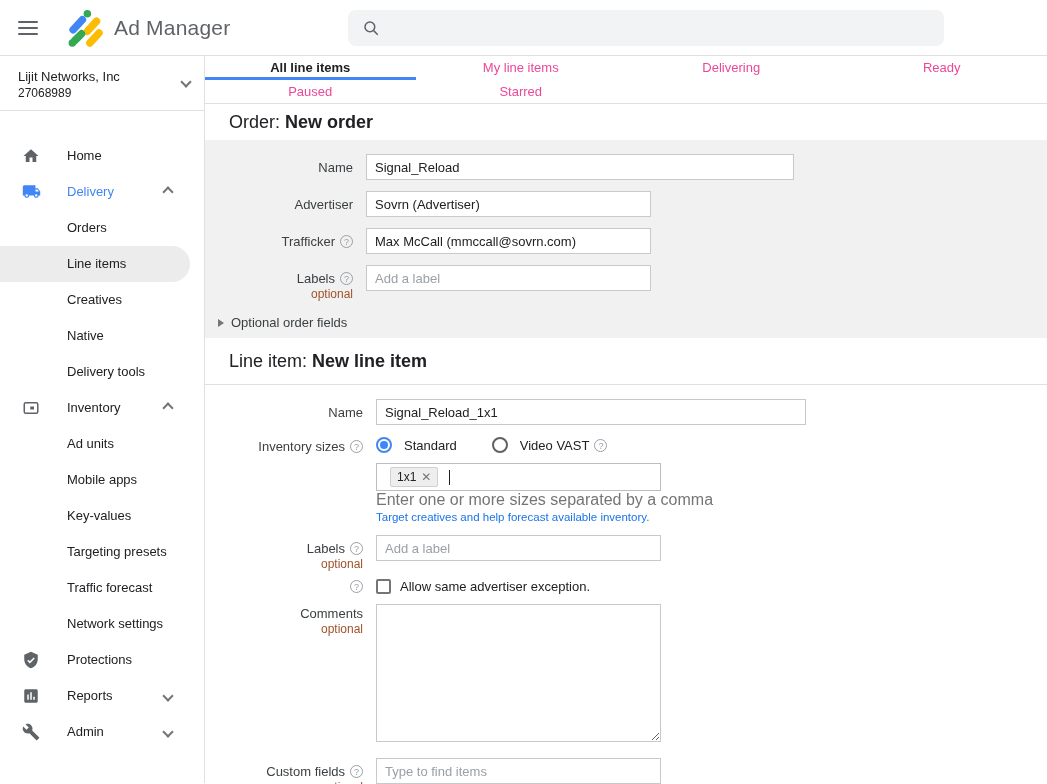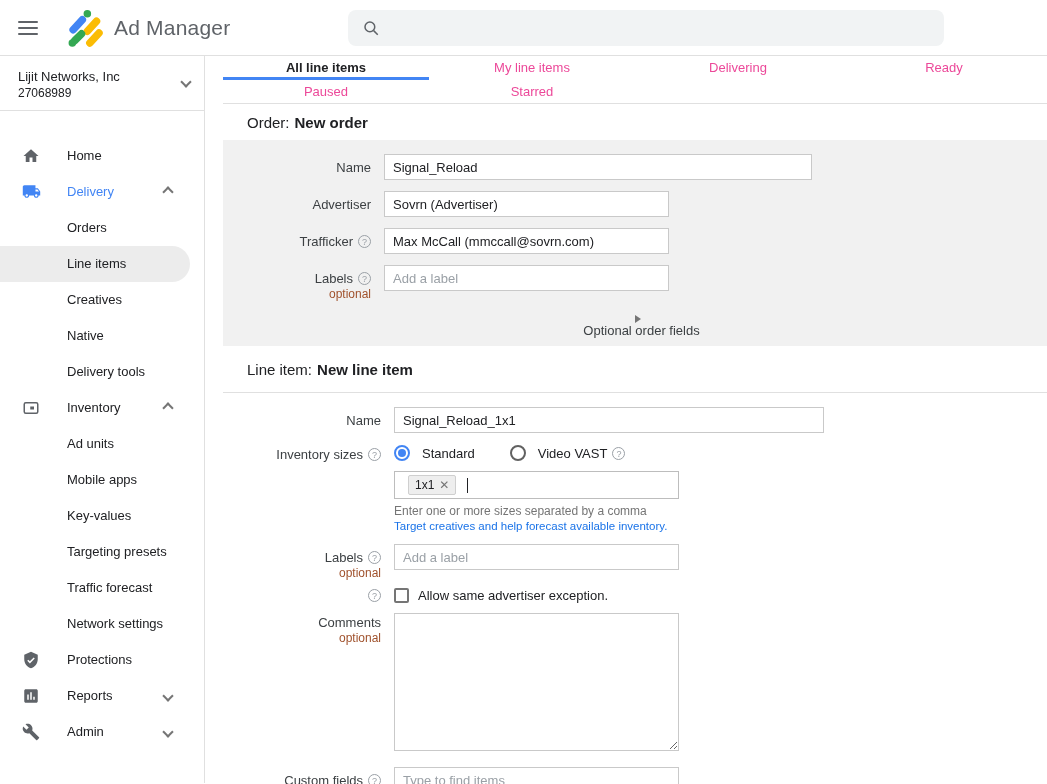--- a/index.html
+++ b/index.html
@@ -13,21 +13,21 @@
     justify-content:space-between; cursor:pointer; }
   .hamburger div { height:2px; background:#5f6368; border-radius:1px; }
   .logo { margin-left:26px; }
   .app-title { margin-left:10px; font-size:21px; color:#5f6368; letter-spacing:.2px; }
   .search-bar { margin-left:118px; width:596px; height:36px; background:#f1f3f4;
     border-radius:8px; display:flex; align-items:center; padding-left:14px; }
   .search-bar input { border:none; background:transparent; outline:none; flex:1;
     font-size:14px; margin-left:10px; font-family:"Liberation Sans", sans-serif; }
 
   
-  .shell { display:flex; height:727px;gap:18px; }
+  .shell { display:flex; height:727px; }
   .sidebar { width:205px; border-right:1px solid #e0e0e0; flex:none; }
   .main { flex:1; min-width:0; }
 
   
   .network-select { display:flex; align-items:flex-start; padding:12px 14px 10px 18px;
     border-bottom:1px solid #e0e0e0; cursor:pointer; }
   .network-name { font-size:13px; color:#202124; line-height:1.35; }
   .network-id { font-size:12px; color:#202124; }
   .chev { width:8px; height:8px; border-right:2px solid #757575; border-bottom:2px solid #757575;
     display:inline-block; flex:none; }
@@ -45,21 +45,21 @@
   .nav-item.selected { background:#ececec; border-radius:0 18px 18px 0; width:190px; }
 
   
   .tabs { height:48px; display:grid; grid-template-columns:repeat(4,1fr);
     border-bottom:1px solid #e0e0e0; }
   .tab { display:flex; align-items:center; justify-content:center; font-size:13px;
     color:#ec4899; cursor:pointer; }
   .tab.active { color:#202124; font-weight:bold; box-shadow:inset 0 -3px 0 #4285f4; }
 
   
-  .section-header { display:flex; align-items:center; padding-left:24px; font-size:15px;
+  .section-header { display:flex; align-items:center; padding-left:24px; font-size:18px;
     background:#fff; }
   .section-header .bold { font-weight:bold; margin-left:5px; }
   .order-header { height:36px; }
   .lineitem-header { height:47px; border-bottom:1px solid #e0e0e0; }
 
   
   .gray-panel { background:#f1f1f1; padding:14px 0 8px 0; }
   .form-row { display:flex; margin-bottom:11px; }
   .lbl { width:148px; flex:none; text-align:right; font-size:13px; color:#3c4043; padding-top:6px; }
   .li-form .lbl { width:158px; }
@@ -68,39 +68,39 @@
   .help { display:inline-block; width:13px; height:13px; border:1px solid #9aa0a6;
     border-radius:50%; color:#9aa0a6; font-size:9px; line-height:12px; text-align:center;
     margin-left:5px; vertical-align:1px; cursor:pointer; }
   .help::after { content:"?"; }
   input.txt { border:1px solid #c9c9c9; background:#fff; font-size:13px; color:#202124;
     padding:5px 8px; height:26px; outline:none; font-family:"Liberation Sans", sans-serif; }
   input.txt::placeholder, textarea::placeholder { color:#9aa0a6; }
   .w-wide { width:428px; } .w-med { width:285px; }
   .li-form .w-wide { width:430px; }
   .disclosure { display:flex; align-items:center; padding-left:13px; font-size:13px;
-    color:#3c4043; margin-top:14px; cursor:pointer;flex-direction:column; }
+    color:#3c4043; margin-top:14px; cursor:pointer; }
   .tri { width:0; height:0; border-left:6px solid #757575; border-top:4px solid transparent;
     border-bottom:4px solid transparent; margin-right:7px; }
 
   .li-form { background:#fff; padding-top:14px; }
   .radio-row { display:flex; align-items:center; margin-bottom:10px; }
   .radio { width:16px; height:16px; border-radius:50%; flex:none; position:relative; cursor:pointer; }
   .radio.on { border:2px solid #4285f4; }
   .radio.on::after { content:""; position:absolute; left:2px; top:2px; width:8px; height:8px;
     border-radius:50%; background:#4285f4; }
   .radio.off { border:2px solid #616161; }
   .radio-lbl { font-size:13px; margin:0 0 0 12px; }
   .chip-input { width:285px; height:28px; border:1px solid #bdbdbd; background:#fff;
     display:flex; align-items:center; padding-left:13px; }
   .chip { background:#eeeeee; border:1px solid #cfcfcf; border-radius:2px; font-size:12px;
     color:#202124; padding:2px 6px; display:flex; align-items:center; }
   .chip .x { color:#757575; font-size:12px; margin-left:5px; cursor:pointer; line-height:1; }
   .caret { width:1px; height:15px; background:#202124; margin-left:11px; }
-  .helper { font-size:12px; color:#757575; margin-top:5px; }
+  .helper { font-size:16px; color:#757575; }
   .helper-link { font-size:11.5px; color:#1a73e8; margin-top:2px; cursor:pointer; }
   .checkbox-row { display:flex; align-items:center; margin-bottom:10px; }
   .checkbox { width:15px; height:15px; border:2px solid #757575; border-radius:2px;
     background:#fff; margin-left:13px; flex:none; cursor:pointer; }
   .cb-lbl { font-size:13px; margin-left:9px; }
   textarea.comments { width:285px; height:138px; border:1px solid #c9c9c9; resize:both;
     font-family:"Liberation Sans", sans-serif; font-size:13px; padding:5px 8px; outline:none; }
 
   svg { display:block; }
 </style>

